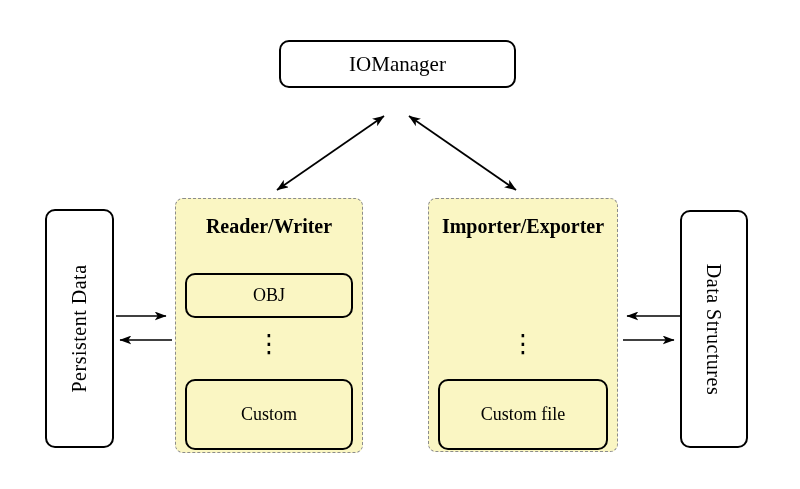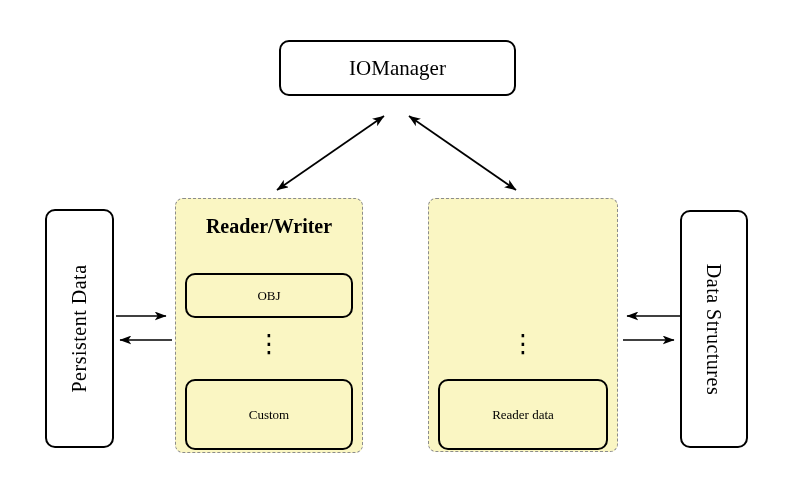--- a/index.html
+++ b/index.html
@@ -19,21 +19,21 @@
   .node {
     position: absolute;
     background: var(--node-fill, #ffffff);
     border: 2.5px solid var(--node-border, #000000);
     border-radius: 10px;
     box-sizing: border-box;
     display: flex;
     align-items: center;
     justify-content: center;
   }
-  .iomanager { left: 279px; top: 40px; width: 237px; height: 56px; font-size: 21px; }
+  .iomanager { left: 279px; top: 40px; width: 237px; height: 48px; font-size: 21px; }
   .persistent { left: 45px; top: 209px; width: 69px; height: 239px; }
   .datastructures { left: 680px; top: 210px; width: 68px; height: 238px; }
   .rot-ccw { transform: rotate(-90deg); white-space: nowrap; font-size: 20px; letter-spacing: 0.5px; }
   .rot-cw  { transform: rotate(90deg);  white-space: nowrap; font-size: 20px; letter-spacing: 0.5px; }
 
   .group {
     position: absolute;
     background: var(--group-fill, #faf6c3);
     border: 1.6px dashed var(--group-border, #8c8c8c);
     border-radius: 8px;
@@ -46,21 +46,21 @@
     text-align: center; font-size: 20px; font-weight: bold;
   }
   .inner {
     position: absolute; left: 9px; right: 9px;
     border: 2.5px solid var(--node-border, #000000);
     border-radius: 10px;
     background: transparent;
     box-sizing: border-box;
     display: flex; flex-direction: column;
     align-items: center; justify-content: center;
-    font-size: 13px; text-align: center; line-height: 1.32;
+    font-size: 18px; text-align: center; line-height: 1.32;
   }
   .top-item { top: 74px; height: 45px; }
   .bottom-item { top: 180px; height: 71px; }
   .dots {
     position: absolute; top: 132px; left: 0; right: 0;
     text-align: center;
     font-family: "DejaVu Sans", sans-serif;
     font-size: 25px; line-height: 1; color: var(--text, #000000);
   }
 </style>
@@ -100,19 +100,20 @@
     <div class="inner top-item">
       <div>OBJ</div>
     </div>
     <div class="dots">⋮</div>
     <div class="inner bottom-item">
       <div>Custom</div>
     </div>
   </div>
 
   <div class="group group-right">
+    <div class="group-title">Importer/Exporter</div>
     <div class="dots">⋮</div>
     <div class="inner bottom-item">
-      <div>Reader data</div>
+      <div>Custom file</div>
     </div>
   </div>
 
 </div>
 
 </body></html>

